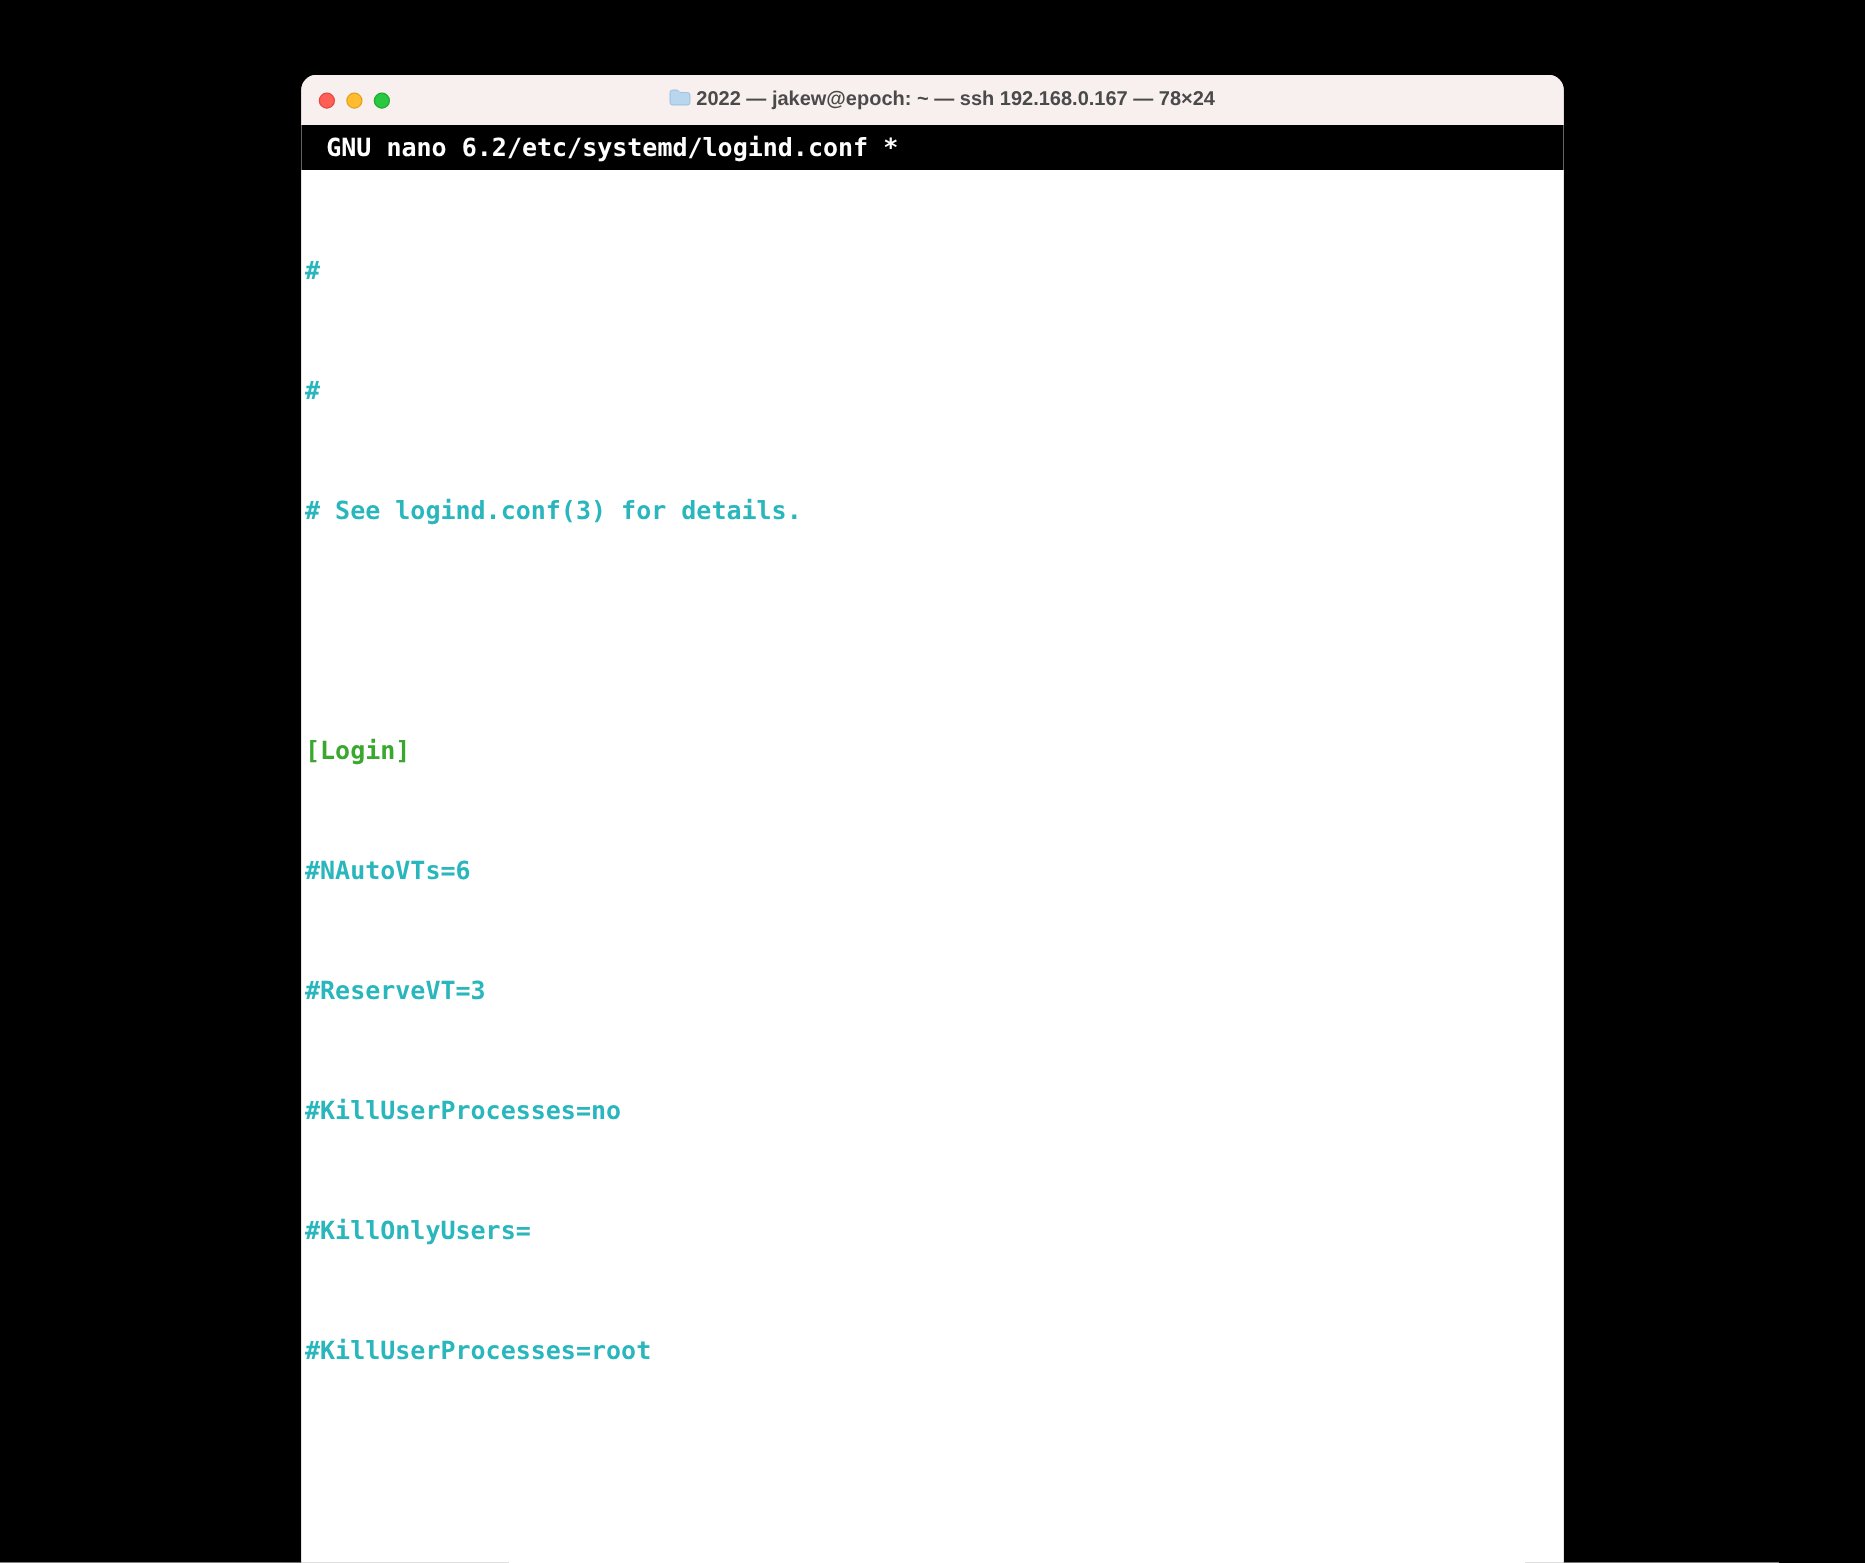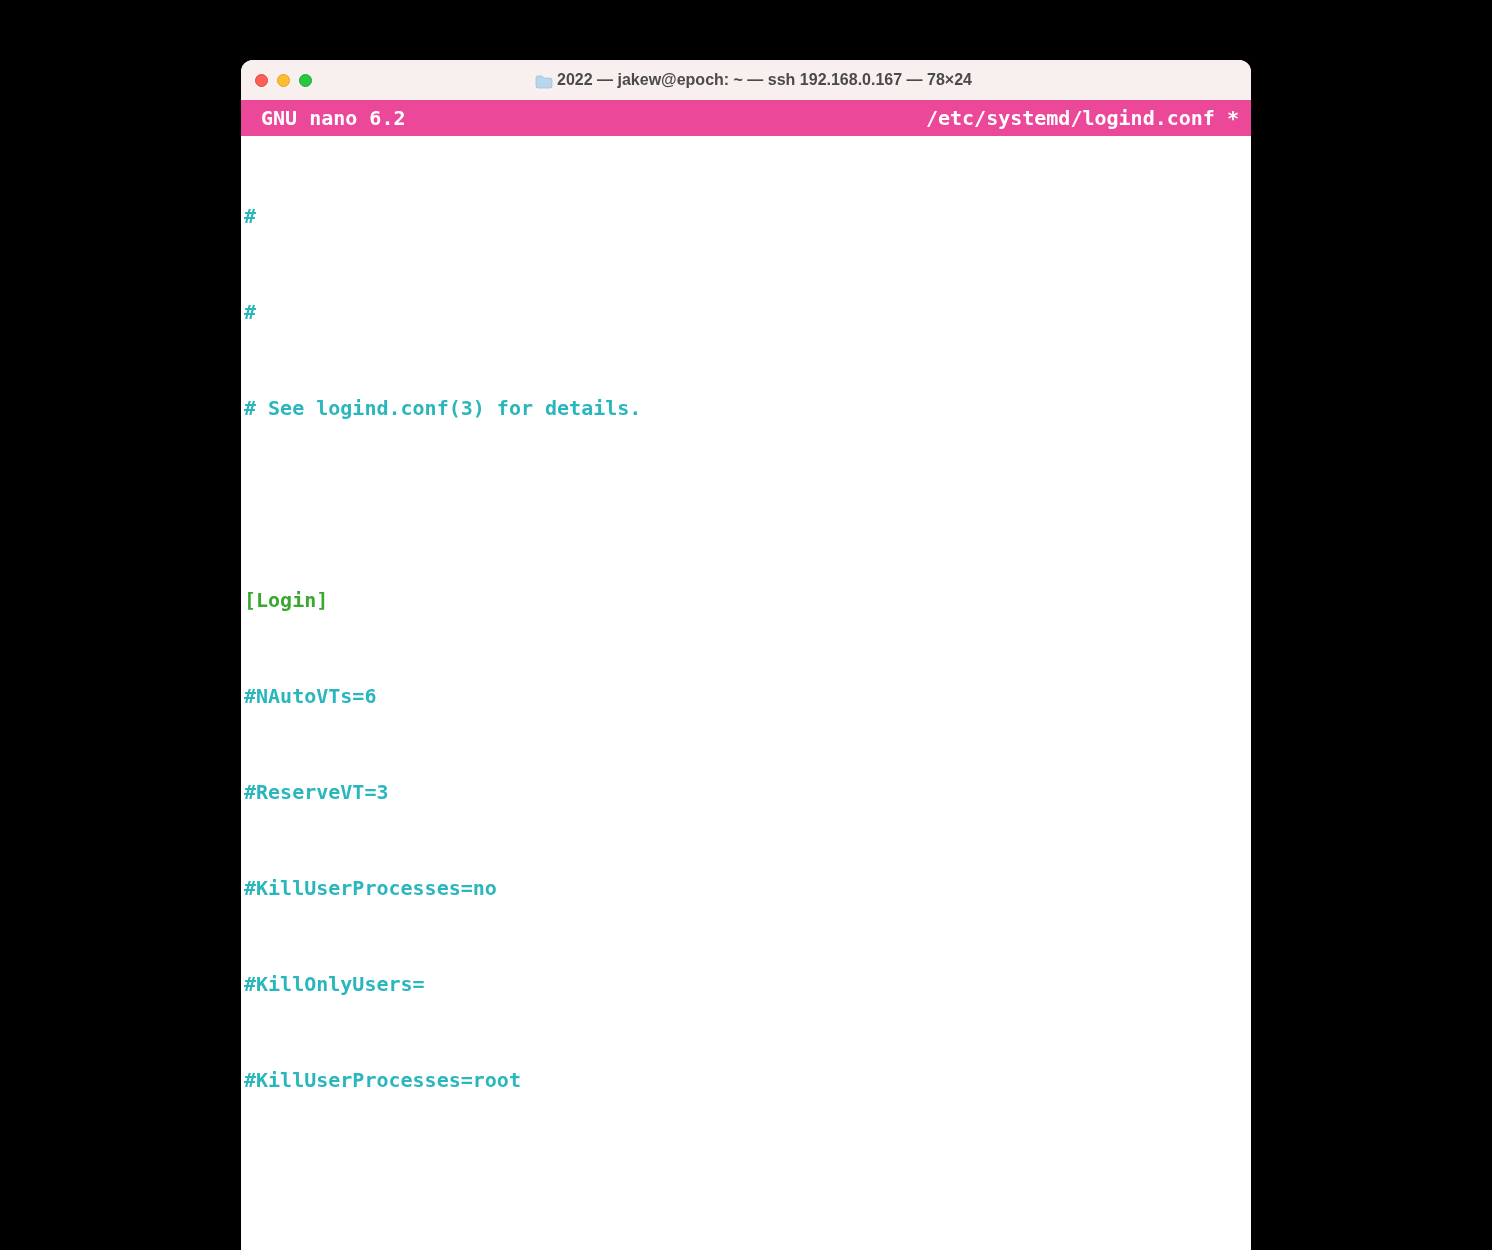--- a/index.html
+++ b/index.html
@@ -44,44 +44,44 @@
     position: absolute;
     left: 15px; right: 0;
     text-align: center;
     font-family: -apple-system, "Helvetica Neue", Arial, sans-serif;
     font-size: 16px;
     font-weight: 600;
     color: #4a4a4a;
     pointer-events: none;
     display: flex;
     justify-content: center;
-    align-items: flex-end;
+    align-items: flex-start;
     gap: 4px;
   }
   .folder-icon {
     width: 18px;
     height: 14px;
     display: inline-block;
   }
   .terminal {
     background: #fff;
     font-size: 20px;
     line-height: 1.6;
     font-family: "SF Mono","Menlo","Consolas",monospace;
     font-weight: 600;
   }
   .nano-header {
-    background: #ec4899;
+    background: #000000;
     color: #fff;
     display: flex;
     padding: 2px 12px 2px 20px;
     white-space: pre;
   }
   .nano-header .left { flex: 0 0 auto; }
-  .nano-header .mid { flex: 1 1 auto; text-align: right; }
+  .nano-header .mid { flex: 1 1 auto; text-align: left; }
   .file-body {
     padding: 0 0 0 3px;
     white-space: pre;
     overflow: hidden;
   }
   .ln { height: 32px; display:flex; align-items:center; }
   .comment { color: #2ab6bd; }
   .section { color: #3aa82f; font-weight: 700; }
   .plain { color: #111; }
   .trunc-mark {

